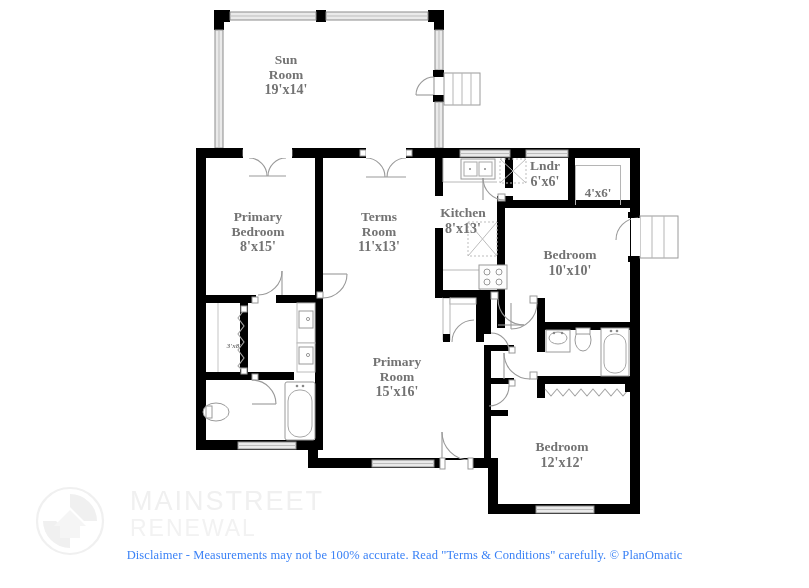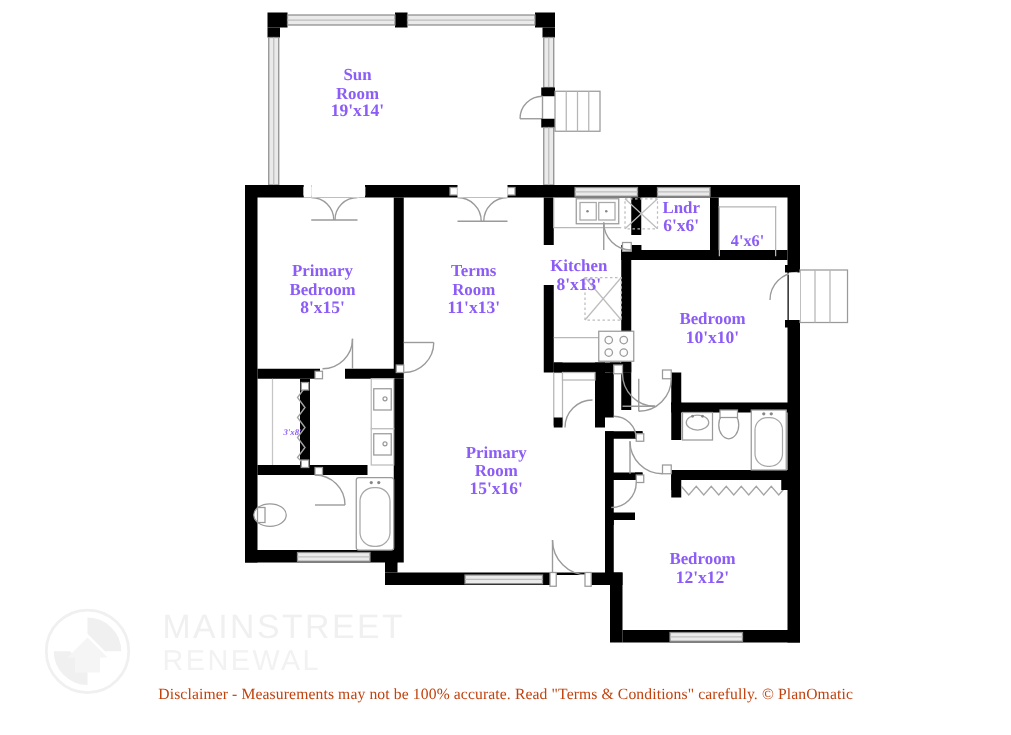--- a/index.html
+++ b/index.html
@@ -21,26 +21,26 @@
     font-family:"Liberation Sans", sans-serif;
     letter-spacing:2px;line-height:1.0;
   }
   #wm-l1{font-size:27px;color:#f0f0f0;font-weight:400;display:block;}
   #wm-l2{font-size:23px;color:#f2f2f2;font-weight:400;display:block;margin-top:2px;}
 
   
   #disclaimer{
     position:absolute;left:0;top:548px;width:809px;text-align:center;
     font-family:"Liberation Serif", serif;
-    font-size:12.5px;color:#c2410c;letter-spacing:.1px;white-space:nowrap;
+    font-size:12.5px;color:#3b82f6;letter-spacing:.1px;white-space:nowrap;
   }
 
   
   .room-label{
-    position:absolute;text-align:center;color:#8b5cf6;
+    position:absolute;text-align:center;color:#737373;
     font-family:"Liberation Serif", serif;
     font-weight:700;line-height:1.08;white-space:nowrap;
     pointer-events:none;
   }
   .room-label .nm{display:block;font-size:13.5px;}
   .room-label .dm{display:block;font-size:14px;}
   .room-label.tiny{font-size:7px;font-weight:700;line-height:1.05;}
   .room-label.tiny .nm,.room-label.tiny .dm{font-size:7px;display:inline;}
 </style>
 </head>

